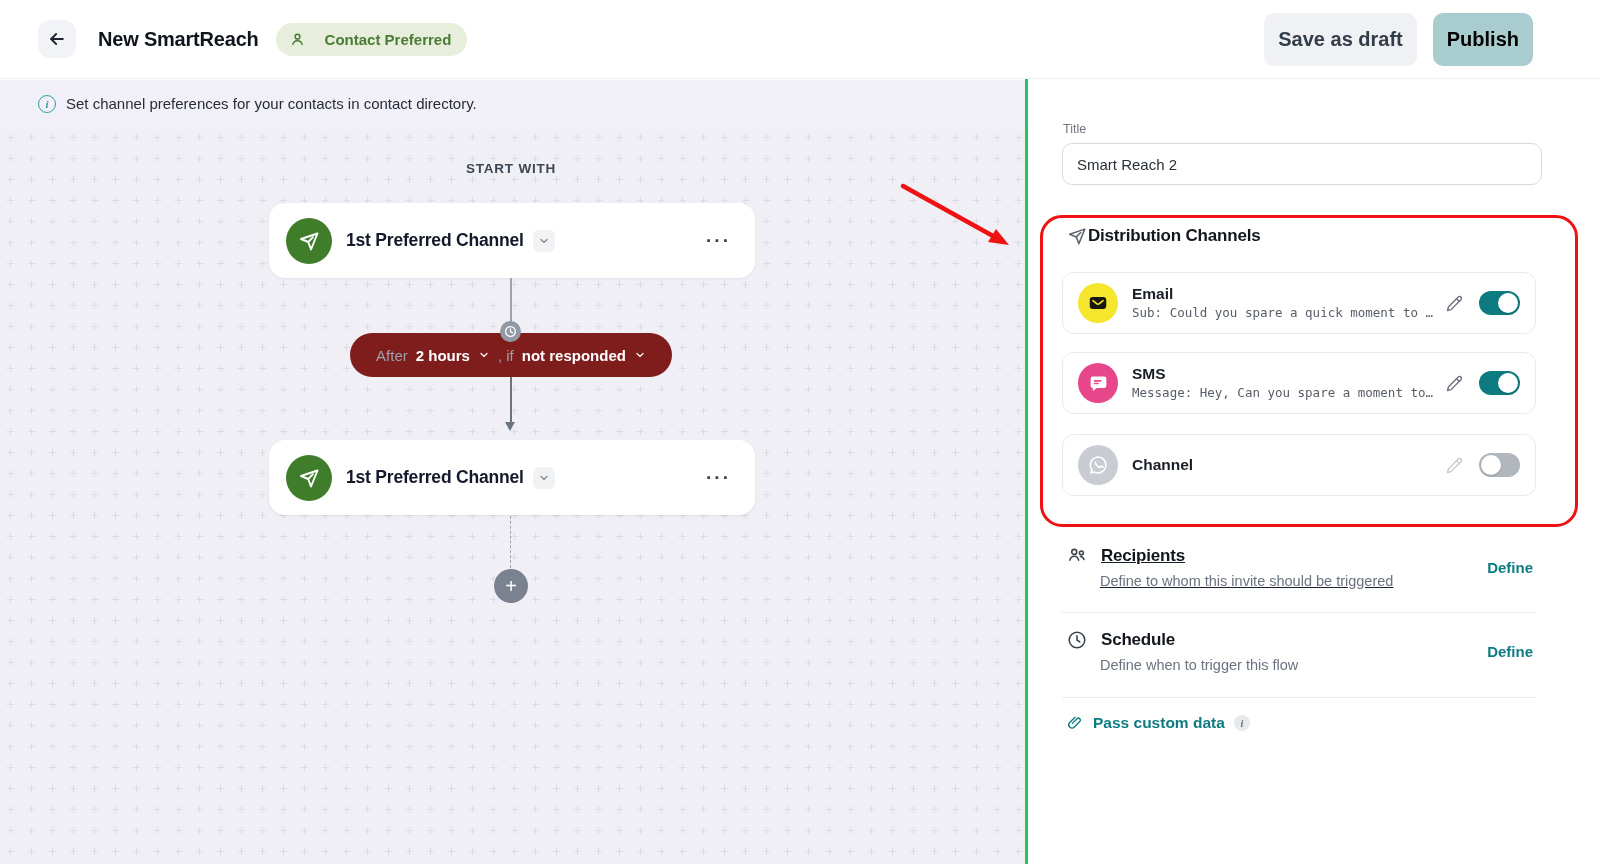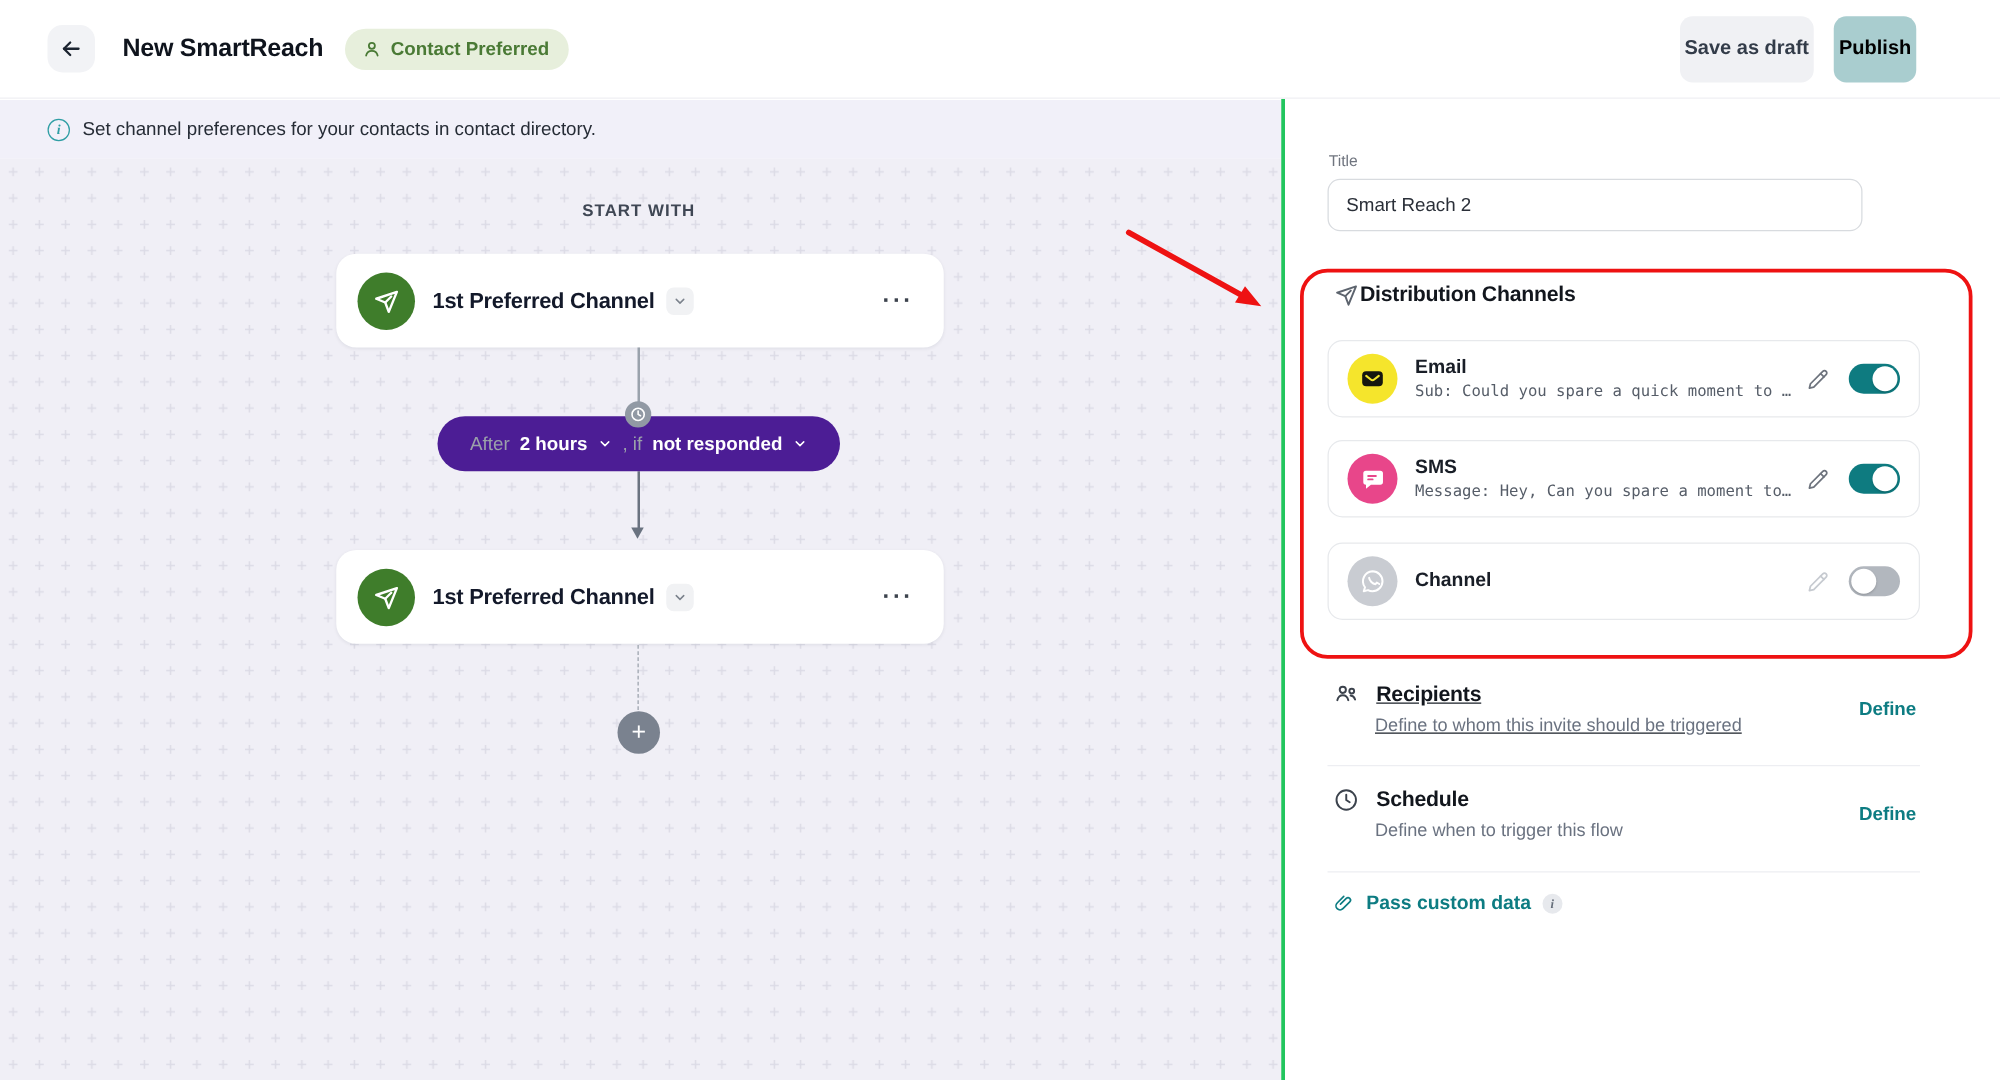--- a/index.html
+++ b/index.html
@@ -4,24 +4,24 @@
 <style>
   * { margin:0; padding:0; box-sizing:border-box; }
   html,body { width:1600px; height:864px; overflow:hidden; }
   body { font-family:"Liberation Sans","DejaVu Sans",sans-serif; background:#fff; position:relative; color:#1a2029; }
 
   
   .header { position:absolute; left:0; top:0; width:1600px; height:79px; background:#fff;
             border-bottom:1px solid #efeff4; display:flex; align-items:center; padding:0 67px 0 38px; z-index:5; }
   .back-btn { width:38px; height:38px; border-radius:12px; background:#f2f3f6; display:flex; align-items:center; justify-content:center; cursor:pointer; }
   .hdr-title { font-size:20px; font-weight:700; color:#0f141d; margin-left:22px; letter-spacing:-.2px; }
-  .badge { display:flex; align-items:center; gap:7px; margin-left:17px; background:#e7efdc; color:#4a7a35;
+  .badge { display:flex; align-items:center; gap:19px; margin-left:17px; background:#e7efdc; color:#4a7a35;
            font-size:15px; font-weight:600; padding:8px 16px 8px 13px; border-radius:20px; }
   .hdr-spacer { flex:1; }
-  .btn { height:53px; border-radius:10px; font-size:16px; font-weight:700; border:none; padding:0 4px; cursor:pointer; font-family:inherit; }
+  .btn { height:53px; border-radius:10px; font-size:20px; font-weight:700; border:none; padding:0 14px; cursor:pointer; font-family:inherit; }
   .btn-draft { background:#f0f1f4; color:#333c49; margin-right:16px; }
   .btn-publish { background:#a9cdcf; color:#000000; }
 
   
   .banner { position:absolute; left:0; top:80px; width:1025px; height:47px; background:#f1f0f9;
             display:flex; align-items:center; gap:10px; padding:0 38px; font-size:15px; color:#262c36; }
   .info-ring { width:18px; height:18px; border-radius:50%; border:1.4px solid #2f9ea4; color:#2f9ea4;
                font-size:11px; font-style:italic; font-weight:700; display:flex; align-items:center; justify-content:center; flex:none; font-family:"Liberation Serif",serif; }
 
   
@@ -38,32 +38,32 @@
   .node-menu { margin-left:auto; color:#3c434d; font-size:19px; font-weight:700; letter-spacing:2px; cursor:pointer; line-height:10px; }
   .vline { position:absolute; left:510px; width:1.5px; background:#9aa2ac; }
   .line-a { top:151px; height:56px; }
   .line-b { top:250px; height:46px; background:#6a7380; }
   .arrow-head { position:absolute; left:505px; top:295px; width:0; height:0;
                 border-left:5.5px solid transparent; border-right:5.5px solid transparent; border-top:9px solid #6a7380; }
   .line-dash { position:absolute; left:510px; top:389px; height:52px; border-left:1.6px dashed #9aa2ac; }
   .clock-badge { position:absolute; left:500px; top:194px; width:21px; height:21px; border-radius:50%;
                  background:#9199a4; display:flex; align-items:center; justify-content:center; z-index:3; }
   .delay-pill { position:absolute; left:350px; top:206px; width:322px; height:44px; border-radius:22px;
-                background:#4c1d95; display:flex; align-items:center; justify-content:center; gap:8px;
+                background:#7f1d1d; display:flex; align-items:center; justify-content:center; gap:8px;
                 font-size:15px; z-index:2; cursor:pointer; }
   .delay-dim { color:#9ba1aa; }
   .delay-strong { color:#fff; font-weight:700; }
   .plus-btn { position:absolute; left:494px; top:442px; width:34px; height:34px; border-radius:50%;
               background:#7a828f; color:#fff; display:flex; align-items:center; justify-content:center;
               font-size:20px; font-weight:400; cursor:pointer; }
 
   
   .panel { position:absolute; left:1025px; top:79px; width:575px; height:785px; background:#fff; border-left:3px solid #22c55e; }
   .fld-label { position:absolute; left:35px; top:43px; font-size:12.5px; color:#70757f; }
-  .title-input { position:absolute; left:34px; top:64px; width:428px; height:42px; border:1px solid #d8dbdf;
+  .title-input { position:absolute; left:34px; top:64px; width:480px; height:42px; border:1px solid #d8dbdf;
                  border-radius:10px; padding:0 14px; font-size:15px; color:#2a2f38; font-family:inherit; background:#fff; outline:none; }
   .dc-header { position:absolute; left:38px; top:146px; display:flex; align-items:center; }
   .dc-title { font-size:17px; font-weight:700; color:#12161d; letter-spacing:-.2px; }
   .chan-card { position:absolute; left:34px; width:474px; height:62px; border:1px solid #e7e9ec; border-radius:12px;
                display:flex; align-items:center; padding:0 15px; background:#fff; }
   .card-email { top:193px; } .card-sms { top:273px; } .card-wa { top:355px; }
   .chan-ic { width:40px; height:40px; border-radius:50%; display:flex; align-items:center; justify-content:center; flex:none; }
   .ic-email { background:#f5e52c; } .ic-sms { background:#e8468a; } .ic-wa { background:#c9ccd2; }
   .chan-txt { margin-left:14px; min-width:0; }
   .chan-name { font-size:15.5px; font-weight:600; color:#191e27; line-height:20px; }

